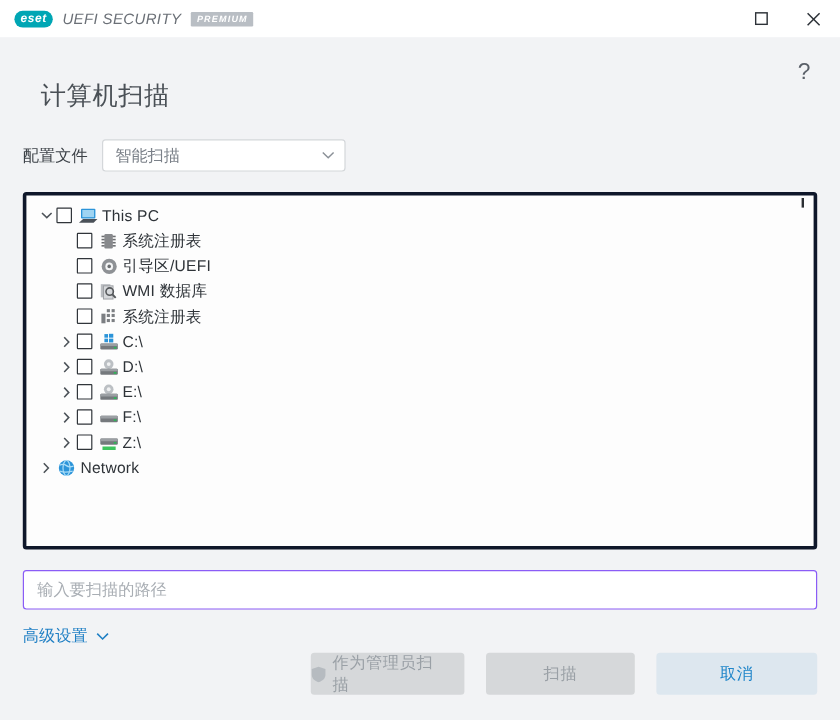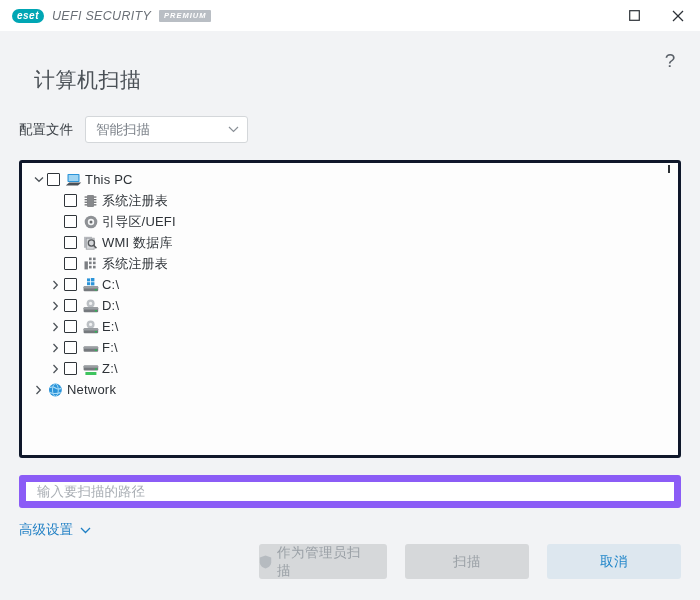--- a/index.html
+++ b/index.html
@@ -103,21 +103,21 @@
     align-items: center;
     padding-left: 19px;
     margin-top: 22px;
     gap: 12px;
   }
   .profile-label {
     font-size: 13.5px;
     color: #3c4147;
   }
   .profile-select {
-    width: 163px;
+    width: 203px;
     height: 27px;
     background: #ffffff;
     border: 1px solid #d4d7da;
     border-radius: 3px;
     display: flex;
     align-items: center;
     padding: 0 8px 0 10px;
     font-size: 13.5px;
     color: #7b8189;
     justify-content: space-between;
@@ -176,21 +176,21 @@
     display: flex; align-items: center; justify-content: center;
   }
   .tw-label { white-space: nowrap; letter-spacing: 0.2px; }
   .indent-1 { padding-left: 25px; }
 
   
   .path-input {
     margin: 17px 19px 0 19px;
     height: 33px;
     background: #ffffff;
-    border: 7px solid #8b5cf6;
+    border: 1px solid #8b5cf6;
     border-radius: 3px;
     display: flex;
     align-items: center;
     padding: 0 11px;
     font-size: 13.5px;
     color: #a9aeb4;
     cursor: text;
   }
 
   

